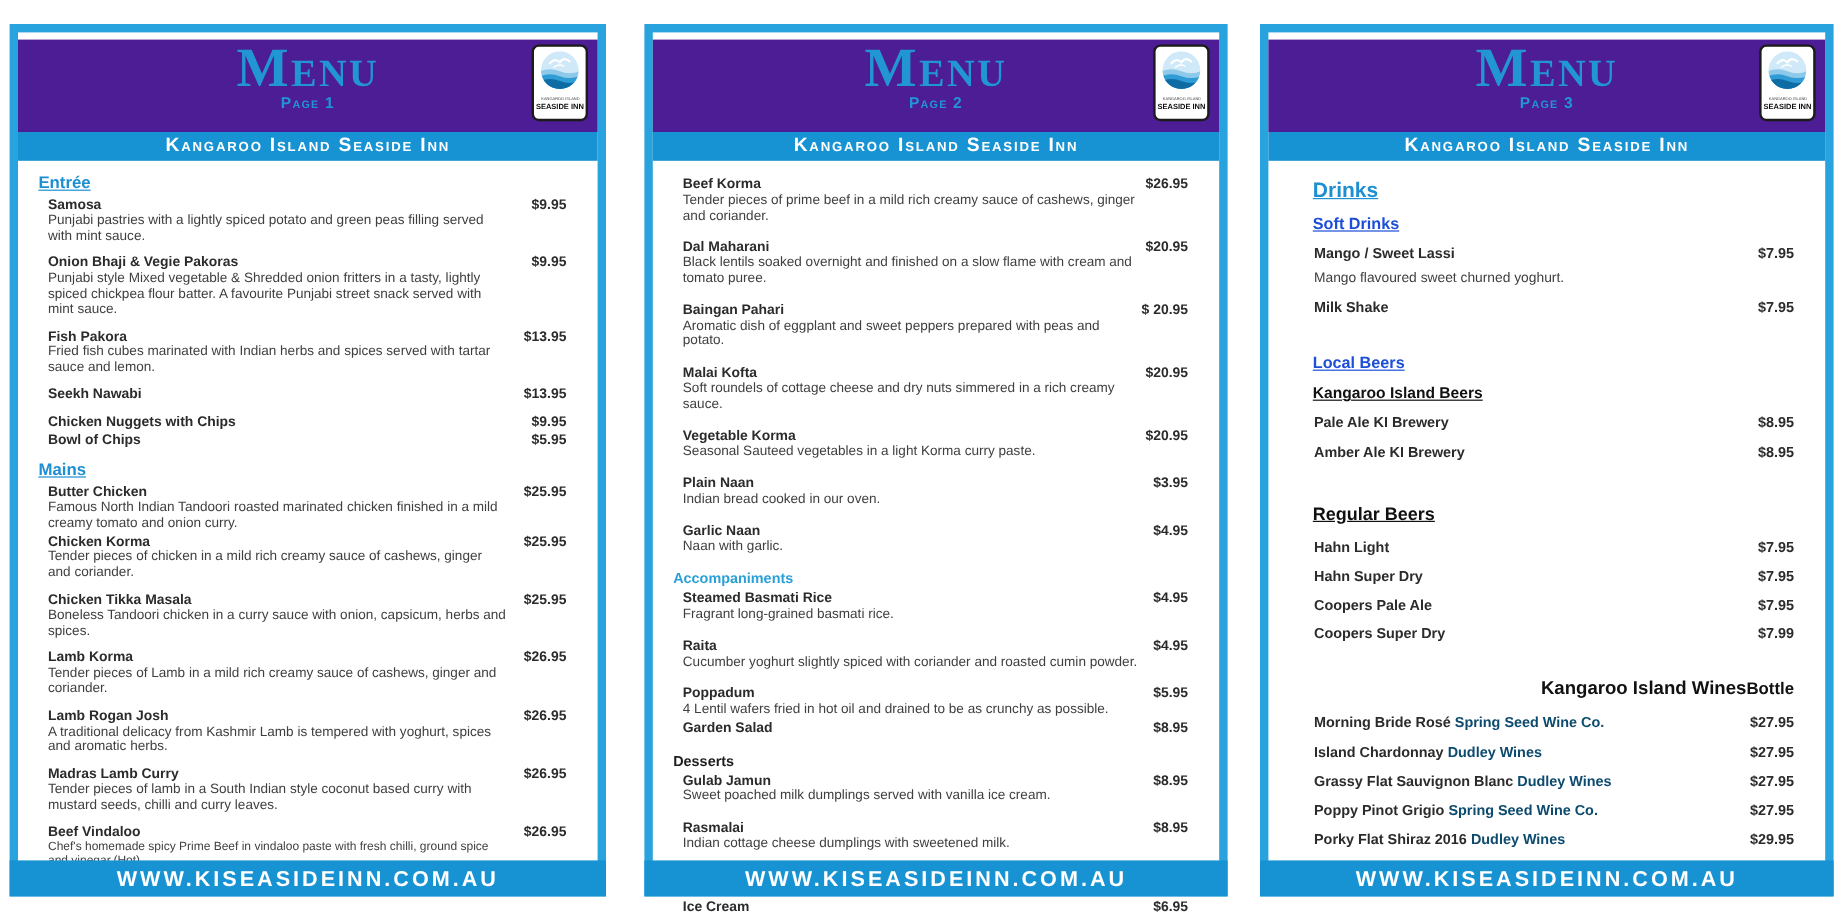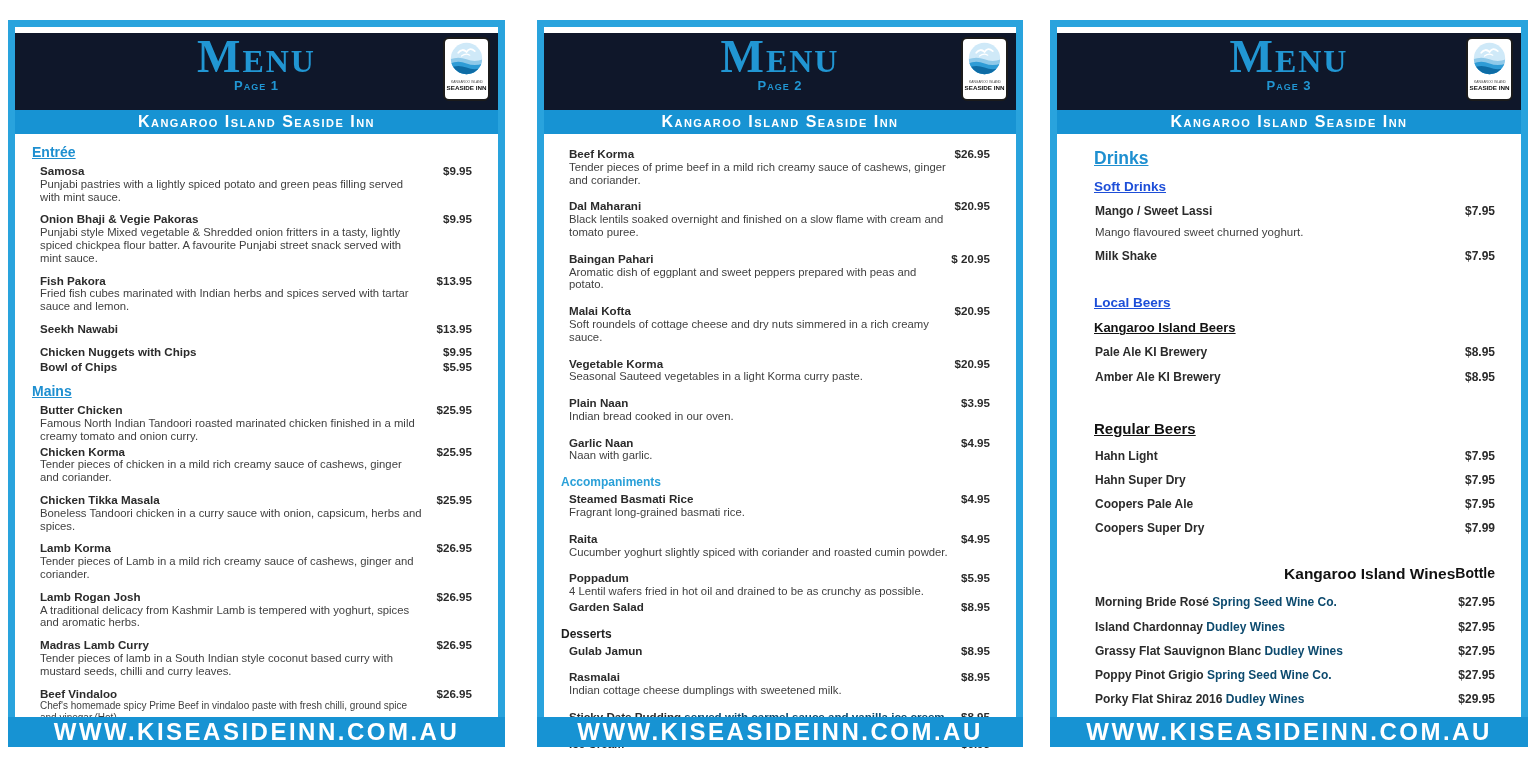--- a/index.html
+++ b/index.html
@@ -7,21 +7,21 @@
     width:1536px;height:768px;position:relative;background:#ffffff;
     font-family:"Liberation Sans",sans-serif;overflow:hidden;
     --accent:#1793d3;--border:#29a3dd;--title-blue:#2196d3;--heading-blue:#1e8fd0;--text:#2f2f2f;
   }
   .menu-page{position:absolute;top:20px;height:727px;background:#fff;
     border:7px solid var(--border);box-sizing:border-box;}
   .pg1{left:8px;width:497px}
   .pg2{left:537px;width:486px}
   .pg3{left:1050px;width:478px}
 
-  .header{position:relative;height:77px;background:#0f172a;}
+  .header{position:relative;height:77px;background:#4c1d95;}
   .menu-title{text-align:center;font-family:"Liberation Serif",serif;font-variant:small-caps;
     font-weight:bold;color:var(--title-blue);font-size:46px;line-height:1.05;margin-top:6px;letter-spacing:2px;}
   .page-label{text-align:center;font-variant:small-caps;font-weight:bold;color:var(--title-blue);
     font-size:13px;margin-top:-3px;letter-spacing:1px;}
 
   .logo{position:absolute;top:4px;right:8px;width:47px;height:64px;border:2px solid #1b1b1b;
     border-radius:6px;background:#fff;display:flex;flex-direction:column;align-items:center;
     padding-top:3px;box-sizing:border-box;}
   .logo-sub{font-size:6px;color:#444;transform:scale(0.55);transform-origin:center top;
     white-space:nowrap;margin-top:1px;line-height:1;}
@@ -52,21 +52,21 @@
   .item-name{font-weight:bold;font-size:11.6px;color:#2b2b2b;line-height:1.18;}
   .pg3 .item-name{font-size:12px;}
   .item-name .suffix{font-weight:bold;color:#0c4a6e;}
   .item-price{font-weight:bold;font-size:11.6px;color:#2b2b2b;white-space:nowrap;margin-left:10px;}
   .pg3 .item-price{font-size:12px;}
   .item-desc{font-size:11.3px;color:#3f3f3f;line-height:1.14;max-width:382px;}
   .item.small .item-desc{font-size:10px;}
   .pg3 .item-desc{margin:8px 0 2px 0;font-size:11.5px;}
 
   .footer{position:absolute;left:-7px;right:-7px;bottom:-7px;height:30px;background:var(--accent);
-    color:#fff;text-align:center;font-weight:bold;font-size:24px;letter-spacing:2.5px;line-height:30px;}
+    color:#fff;text-align:center;font-weight:bold;font-size:18px;letter-spacing:2.5px;line-height:30px;}
 </style>
 </head>
 <body style="--accent: #1793d3; --border: #29a3dd; --title-blue: #2196d3; --heading-blue: #1e8fd0; --text: #2f2f2f;">
 
 <div id="pages">
     <div class="menu-page pg1">
       <div class="header">
         <div class="menu-title">Menu</div>
         <div class="page-label">Page 1</div>
         <div class="logo">
@@ -286,20 +286,21 @@
             <span class="item-name">Garden Salad</span>
             <span class="item-price">$8.95</span>
           </div>
         </div>
         <div class="h-black">Desserts</div>
         <div class="item">
           <div class="item-row">
             <span class="item-name">Gulab Jamun</span>
             <span class="item-price">$8.95</span>
           </div>
+          <div class="item-desc">Sweet poached milk dumplings served with vanilla ice cream.</div>
         </div>
         <div class="item">
           <div class="item-row">
             <span class="item-name">Rasmalai</span>
             <span class="item-price">$8.95</span>
           </div>
           <div class="item-desc">Indian cottage cheese dumplings with sweetened milk.</div>
         </div>
         <div class="item">
           <div class="item-row">

